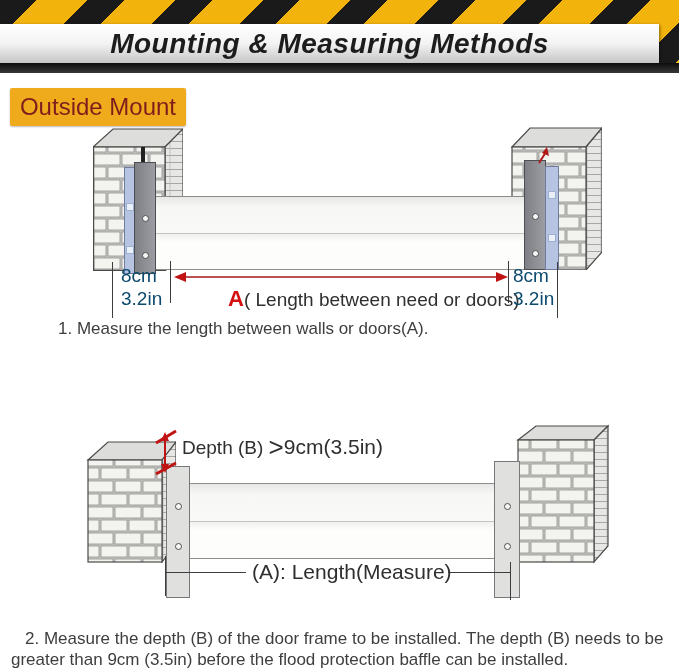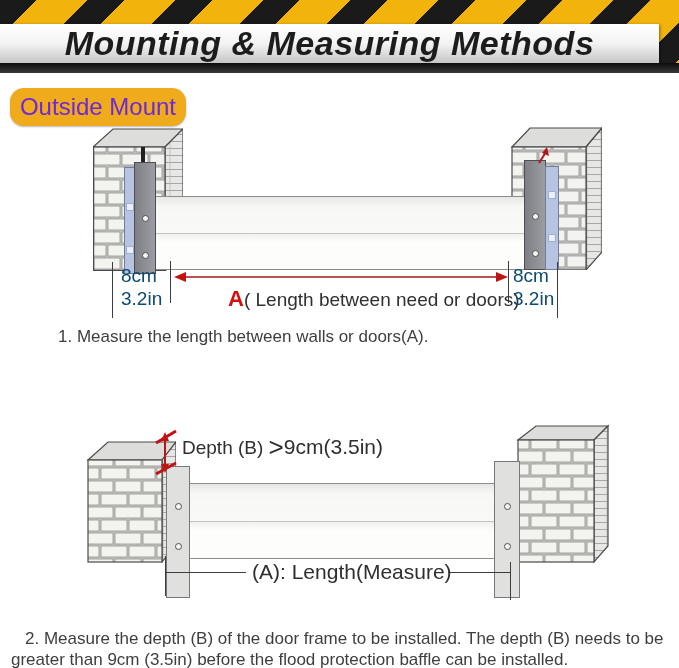--- a/index.html
+++ b/index.html
@@ -7,27 +7,27 @@
           font-family:"Liberation Sans",sans-serif;}
   .abs{position:absolute;}
 
   
   .hazard{left:0;top:0;width:679px;height:73px;
     background:repeating-linear-gradient(135deg,#1a1a1a 0 26px,#f2b30d 26px 62px);}
   .title-band{left:0;top:24px;width:659px;height:39px;
     background:linear-gradient(180deg,#ffffff 0%,#f3f3f3 50%,#c6c6c6 100%);
     box-shadow:1px 1px 3px rgba(0,0,0,.45);
     display:flex;align-items:center;justify-content:center;}
-  .title{font-size:34px;font-weight:700;font-style:italic;color:#1c1c1c;letter-spacing:.5px;}
+  .title{font-size:28px;font-weight:700;font-style:italic;color:#1c1c1c;letter-spacing:.5px;}
   .banner-base{left:0;top:63px;width:679px;height:10px;
     background:linear-gradient(180deg,#0c0c0c 0%,#383838 100%);}
 
   
-  .badge{background:#f0ab1c;border-radius:14px;display:flex;align-items:center;justify-content:center;
-    font-size:24px;color:#6d28d9;box-shadow:0 1px 2px rgba(0,0,0,.28);}
+  .badge{background:#f0ab1c;border-radius:2px;display:flex;align-items:center;justify-content:center;
+    font-size:24px;color:#7f1d1d;box-shadow:0 1px 2px rgba(0,0,0,.28);}
 
   
   .pline{fill:none;stroke:#4a4a48;stroke-width:1.2;}
   .ptop{fill:#dddddb;stroke:#4a4a48;stroke-width:1.2;}
   .panel{background:linear-gradient(180deg,#e7e7e5 0px,#f7f7f5 10px,#fcfcfb 100%);
     border:1px solid #8d8d8b;z-index:2;}
   .groove{position:absolute;left:0;right:0;top:50%;height:1px;background:#c3c3c1;}
   .groove-lower{position:absolute;left:0;right:0;top:50%;bottom:0;
     background:linear-gradient(180deg,#efefed 0,#fdfdfc 9px);}
   .bar-gray{background:linear-gradient(90deg,#7f8085,#9b9da3);border:1px solid #4d4e53;z-index:3;}
@@ -141,21 +141,21 @@
     <span class="dimA">A</span><span>( Length between need or doors)</span>
   </div>
 
   <div class="abs vline" style="left:508px;top:261px;height:42px;"></div>
   <div class="abs gap-label" style="left:513px;top:264px;">
     <div>8cm</div>
     <div>3.2in</div>
   </div>
   <div class="abs vline" style="left:557px;top:262px;height:56px;"></div>
 
-  <div class="abs steps" style="left:58px;top:324px;line-height:25px;">
+  <div class="abs steps" style="left:58px;top:316px;line-height:25px;">
     <div>1. Measure the length between walls or doors(A).</div>
   </div>
 
 
   <svg class="abs" style="left:86px;top:428px;z-index:1" width="90" height="135" viewBox="0 0 90 135">
     <polygon class="ptop" points="2,32 22,14 90,14 76,32"></polygon>
     <polygon points="76,32 90,14 90,116 76,134" fill="url(#sidelines)" stroke="#4a4a48" stroke-width="1.2"></polygon>
     <rect x="2" y="32" width="74" height="102" fill="url(#brick)"></rect>
     <rect class="pline" x="2" y="32" width="74" height="102"></rect>
   </svg>

